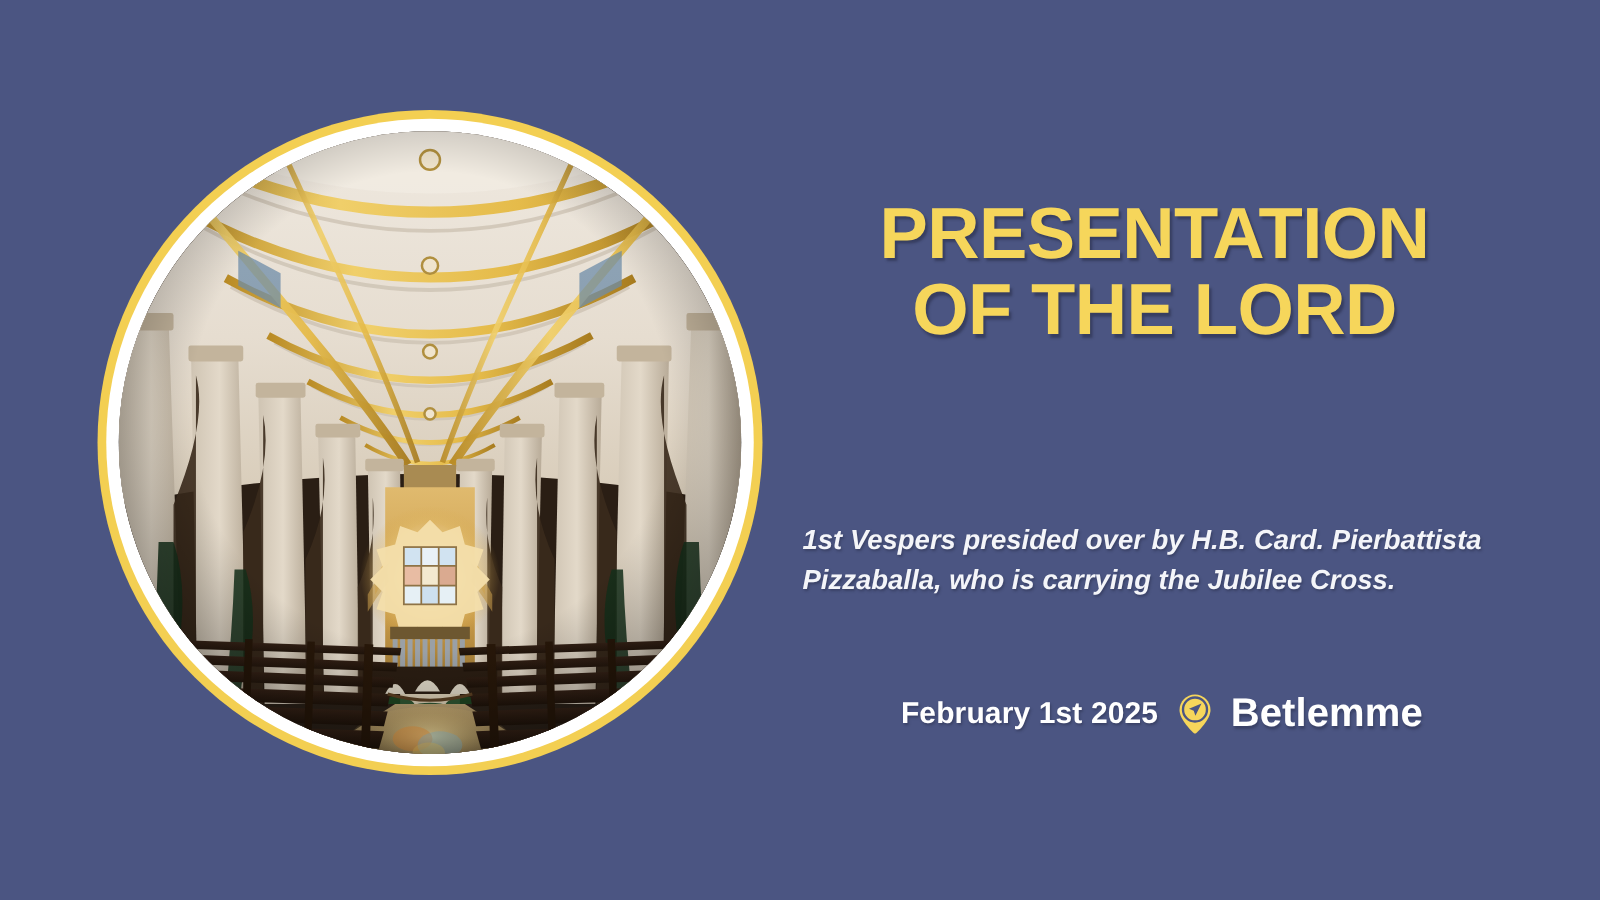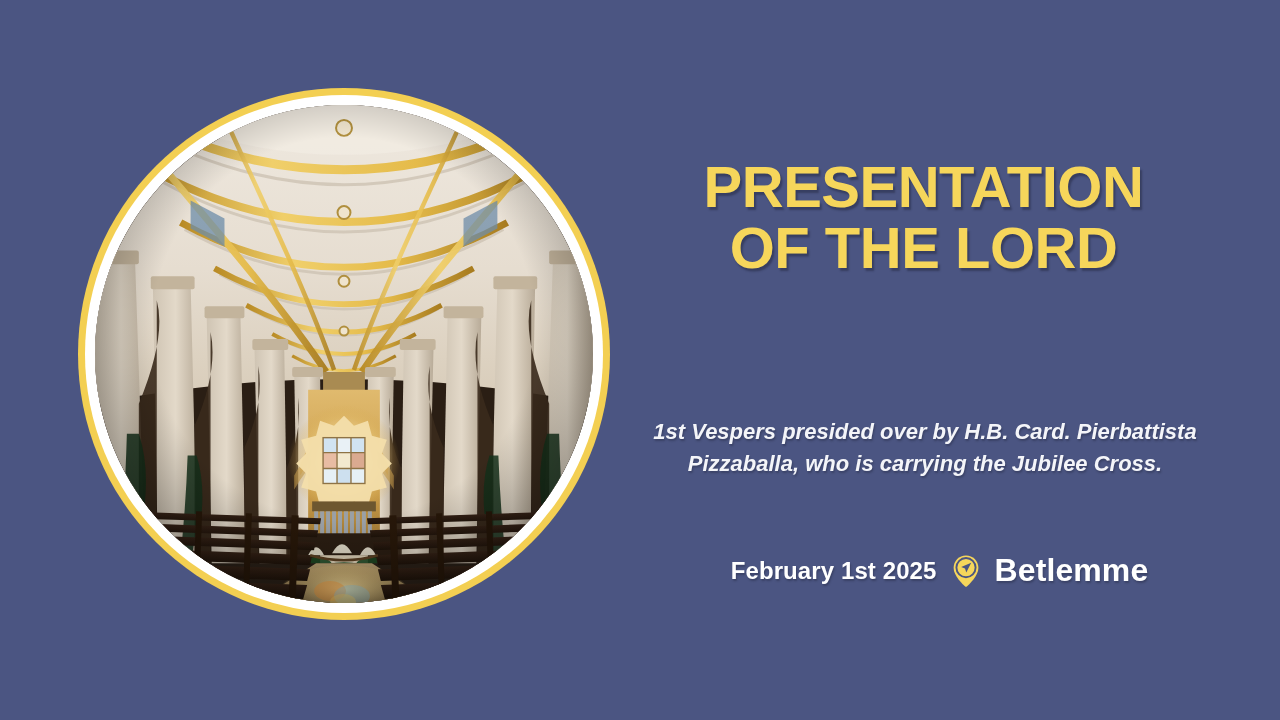--- a/index.html
+++ b/index.html
@@ -77,27 +77,27 @@
   .subtitle {
     position: absolute;
     top: 416px;
     left: 6px;
     width: 566px;
     color: #f4f5f9;
     font-size: 22px;
     font-weight: bold;
     font-style: italic;
     line-height: 1.45;
-    text-align: center;
+    text-align: left;
     text-shadow: 1px 2px 2px rgba(25,28,48,0.35);
   }
   .meta {
     position: absolute;
     top: 552px;
-    left: 16px;
+    left: 6px;
     width: 575px;
     display: flex;
     align-items: center;
     justify-content: center;
     gap: 14px;
   }
   .meta-date {
     color: #ffffff;
     font-size: 24px;
     font-weight: bold;

